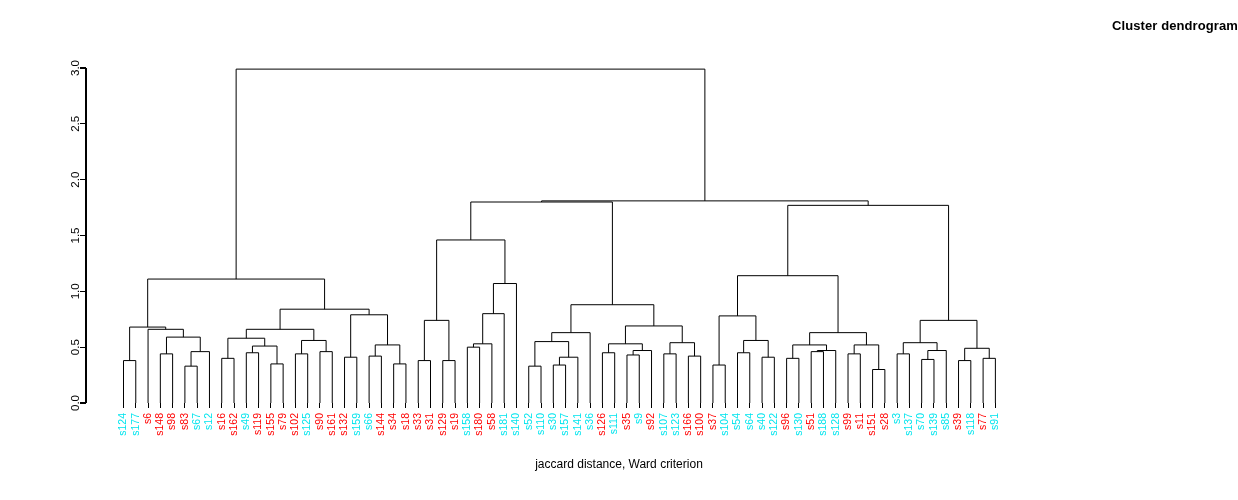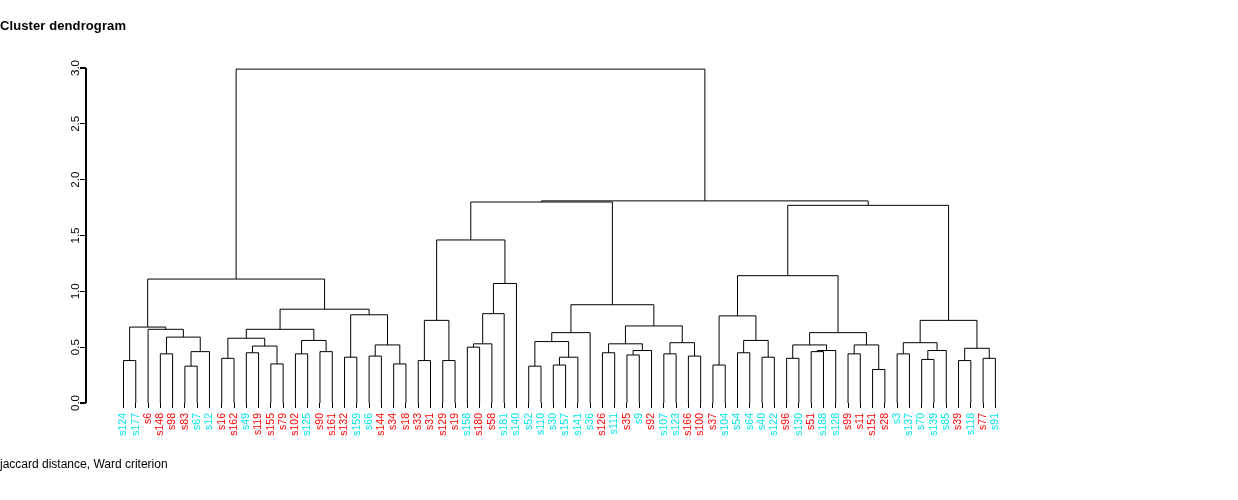--- a/index.html
+++ b/index.html
@@ -3,25 +3,25 @@
 <meta charset="utf-8">
 <style>
   html,body{margin:0;padding:0;background:#ffffff;}
   body{
     width:1238px;height:500px;overflow:hidden;
     font-family:"Liberation Sans", sans-serif;
     color:#000000;
   }
   #plot-root{position:relative;width:1238px;height:500px;background:#ffffff;}
   #chart-title{
-    position:absolute;left:0;top:18px;width:1238px;text-align:left;
+    position:absolute;left:0;top:18px;width:1238px;text-align:right;
     font-size:13px;font-weight:bold;letter-spacing:0.1px;
   }
   #x-axis-label{
-    position:absolute;left:0;top:457px;width:1238px;
+    position:absolute;left:0;top:457px;width:1238px;text-align:center;
     font-size:12px;font-weight:normal;
   }
   svg#dendro{position:absolute;left:0;top:0;width:1238px;height:500px;}
   .axis-line{stroke:#000000;stroke-width:1.1;fill:none;shape-rendering:crispEdges;}
   .tick-line{stroke:#000000;stroke-width:1.1;shape-rendering:crispEdges;}
   .tick-label{font-family:"Liberation Sans",sans-serif;font-size:11.5px;fill:#000000;}
   .leaf-tick{stroke:#000000;stroke-width:1.0;shape-rendering:crispEdges;}
   .leaf-label{font-family:"Liberation Sans",sans-serif;font-size:10.5px;}
   .branch{stroke:#000000;stroke-width:1.0;fill:none;shape-rendering:geometricPrecision;}
 </style>

